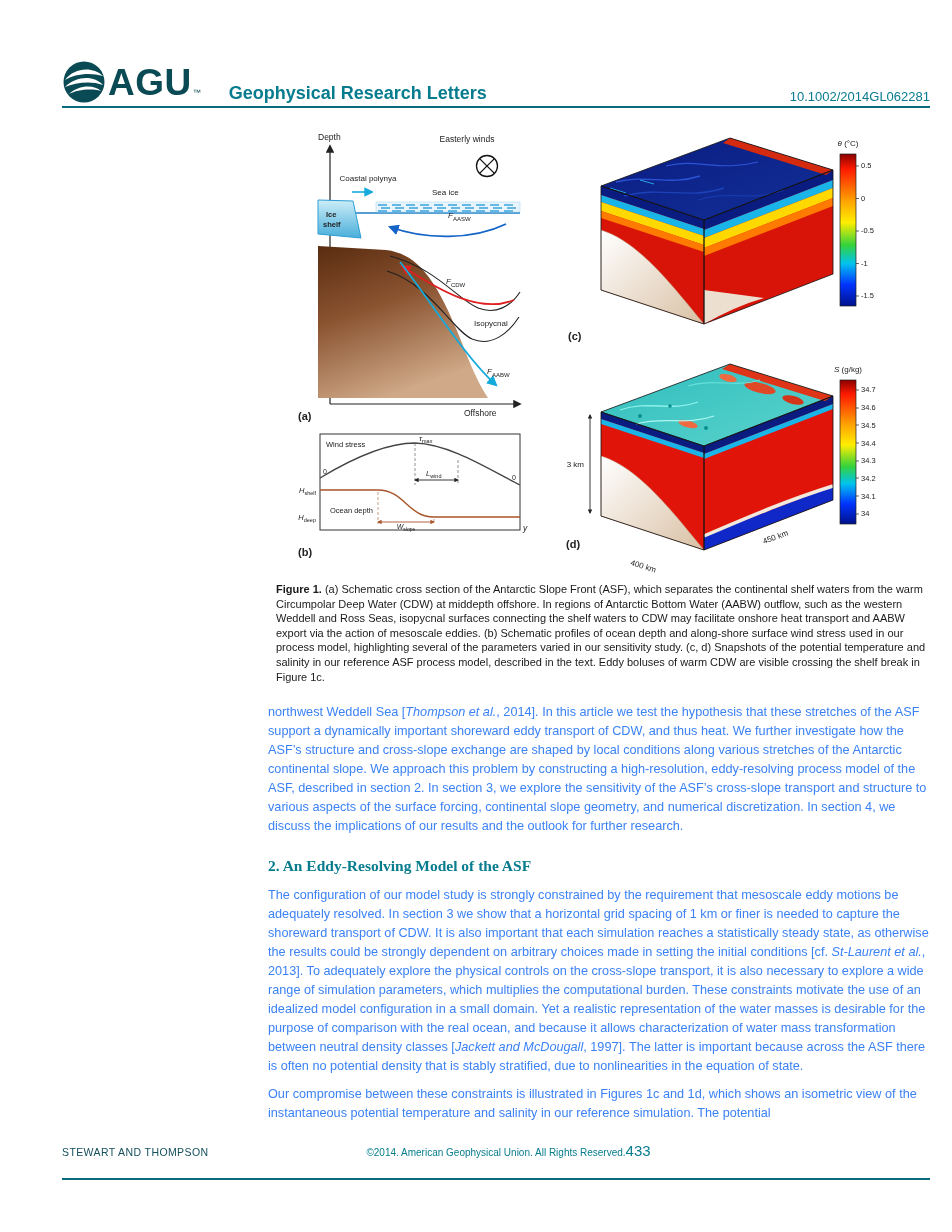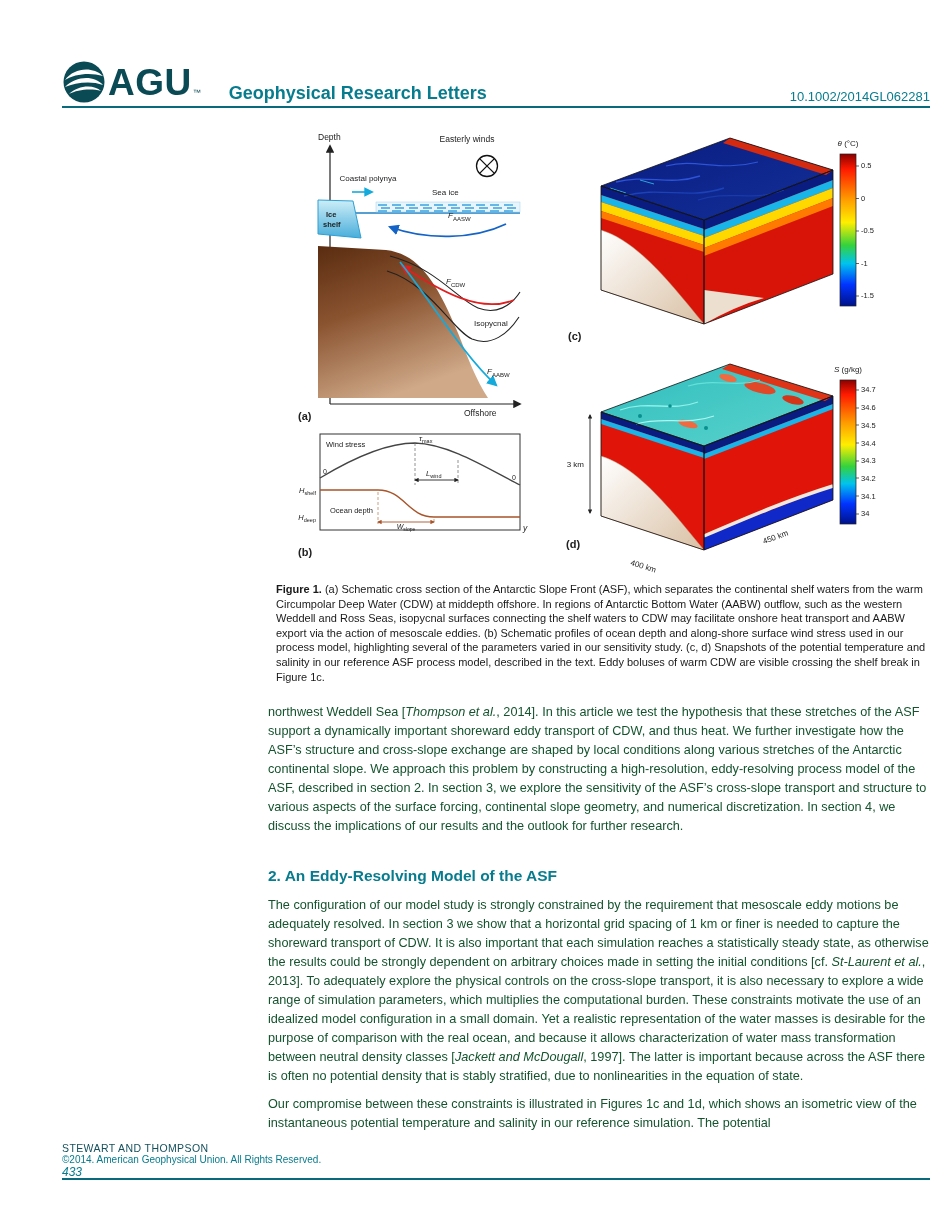--- a/index.html
+++ b/index.html
@@ -16,32 +16,32 @@
   .journal-title { font-size:18px; font-weight:bold; color:#077c8e; margin-left:28px; }
   .doi { margin-left:auto; font-size:13px; color:#077c8e; }
   .header-rule { position:absolute; left:62px; top:106px; width:868px; height:2px; background:#0a6a7c; }
 
   
   .content { position:absolute; left:268px; top:128px; width:662px; }
   .figure { width:662px; height:446px; display:block; }
   svg text { font-family:"Liberation Sans",sans-serif; fill:#222; }
   .caption { font-size:11px; line-height:14.6px; margin-top:8px; color:#1a1a1a;margin-left:8px; }
   .caption strong { font-weight:bold; }
-  .body-text { font-size:12.7px; line-height:19px; color:#14532d; }
+  .body-text { font-size:12.7px; line-height:19px; color:#3b82f6; }
   .para-1 { margin-top:19px; }
-  .section-heading { margin-top:31px; font-size:15.5px; font-weight:bold; color:#077c8e; }
+  .section-heading { margin-top:21px; font-size:15.5px; font-weight:bold; color:#077c8e;font-family:Liberation Serif, serif; }
   .para-2 { margin-top:11px; }
   .para-3 { margin-top:9px; }
 
   
   .footer-rule { position:absolute; left:62px; top:1178px; width:868px; height:1.5px; background:#0a6a7c; }
-  .footer-row { position:absolute; left:62px; top:1142px; width:868px; display:flex; align-items:baseline;flex-direction:column; }
+  .footer-row { position:absolute; left:62px; top:1142px; width:868px; display:flex; align-items:baseline; }
   .authors { flex:1; font-size:10.5px; color:#14505c; letter-spacing:.4px; }
   .copyright { font-size:10px; color:#077c8e; }
-  .page-number { flex:1; text-align:center; font-size:12px; color:#077c8e;font-style:italic; }
+  .page-number { flex:1; text-align:left; font-size:15px; color:#077c8e; }
 </style>
 </head>
 <body>
 
 <div class="page">
 
   <div class="header-row">
     <span class="logo">
       <svg class="logo-swirl" viewBox="0 0 44 44">
         <circle cx="22" cy="22" r="20.5" fill="#0a4a55"></circle>

